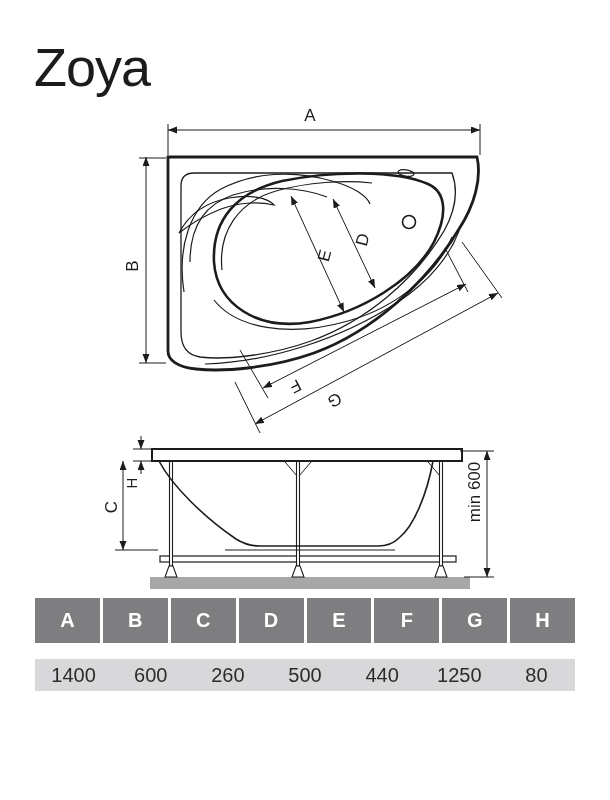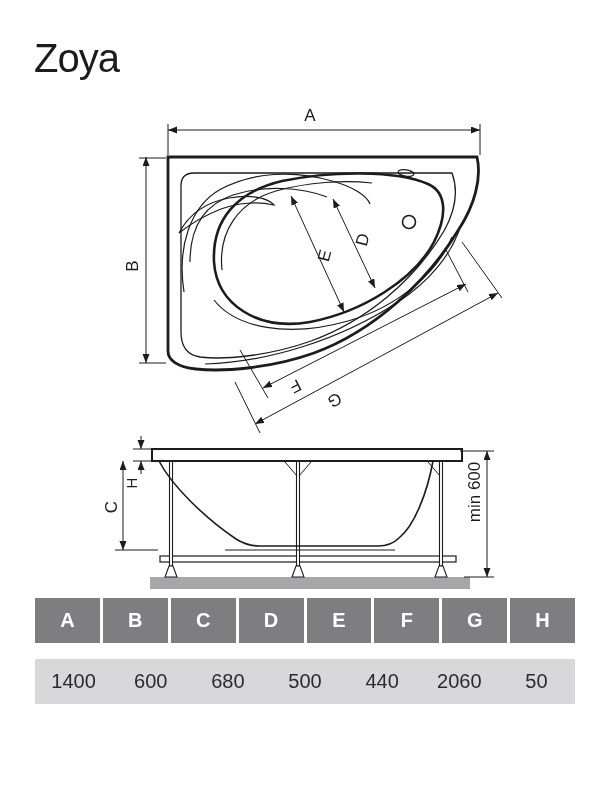--- a/index.html
+++ b/index.html
@@ -1,26 +1,26 @@
 <!DOCTYPE html>
 <html><head>
 <meta charset="utf-8">
 <style>
   html,body{margin:0;padding:0;background:#fff;}
   .page{position:relative;width:610px;height:800px;background:#ffffff;overflow:hidden;
         font-family:"Liberation Sans",sans-serif;}
-  .title{position:absolute;left:34px;top:36px;font-size:40px;letter-spacing:-1px;
+  .title{position:absolute;left:34px;top:36px;font-size:54px;letter-spacing:-1px;
          color:#1c1c1c;font-weight:400;}
   .drawing-svg{position:absolute;left:0;top:0;}
   
   .spec-table{position:absolute;left:35px;top:598px;width:540px;}
   .header-row{display:flex;gap:3px;height:45px;}
   .header-cell{flex:1;background:#7e7e81;color:#ffffff;display:flex;align-items:center;
                justify-content:center;font-size:20px;font-weight:700;}
-  .value-row{display:flex;height:45px;background:#d8d8da;margin-top:16px;}
+  .value-row{display:flex;height:32px;background:#d8d8da;margin-top:16px;}
   .value-cell{flex:1;display:flex;align-items:center;justify-content:center;
               font-size:20px;color:#2b2b2b;}
   .dim{font-size:17px;fill:#1c1c1c;}
   .dim-small{font-size:15px;fill:#1c1c1c;}
 </style>
 </head>
 <body>
 
 <div class="page">
 
@@ -146,21 +146,21 @@
       <div class="header-cell">C</div>
       <div class="header-cell">D</div>
       <div class="header-cell">E</div>
       <div class="header-cell">F</div>
       <div class="header-cell">G</div>
       <div class="header-cell">H</div>
     </div>
     <div class="value-row">
       <div class="value-cell">1400</div>
       <div class="value-cell">600</div>
-      <div class="value-cell">680</div>
+      <div class="value-cell">260</div>
       <div class="value-cell">500</div>
       <div class="value-cell">440</div>
-      <div class="value-cell">2060</div>
-      <div class="value-cell">50</div>
+      <div class="value-cell">1250</div>
+      <div class="value-cell">80</div>
     </div>
   </div>
 
 </div>
 
 </body></html>

